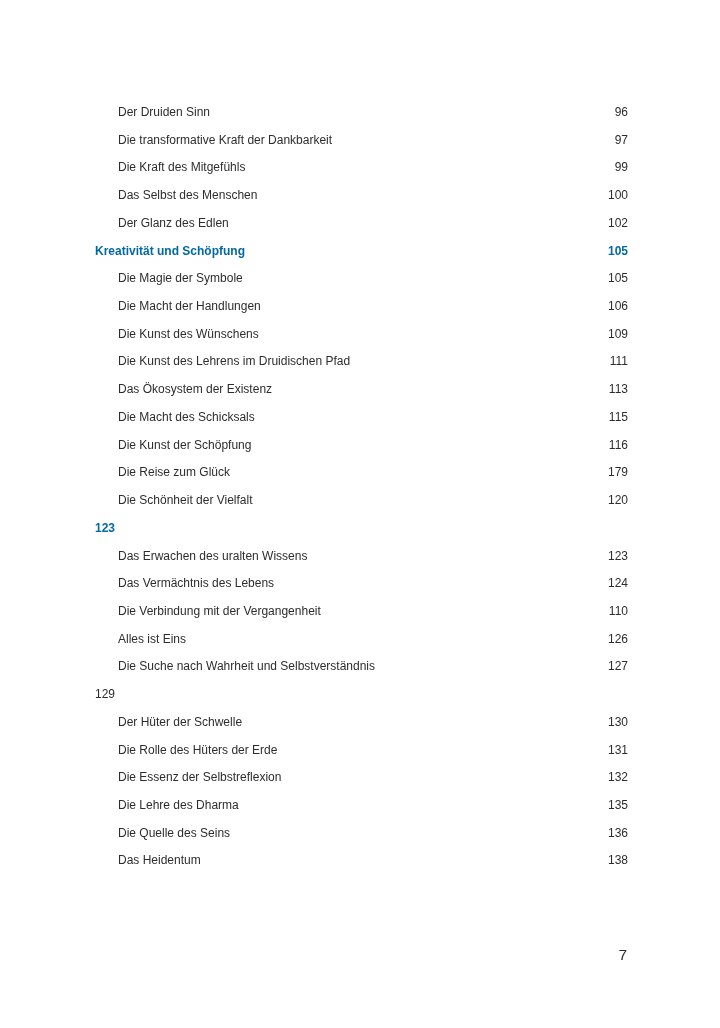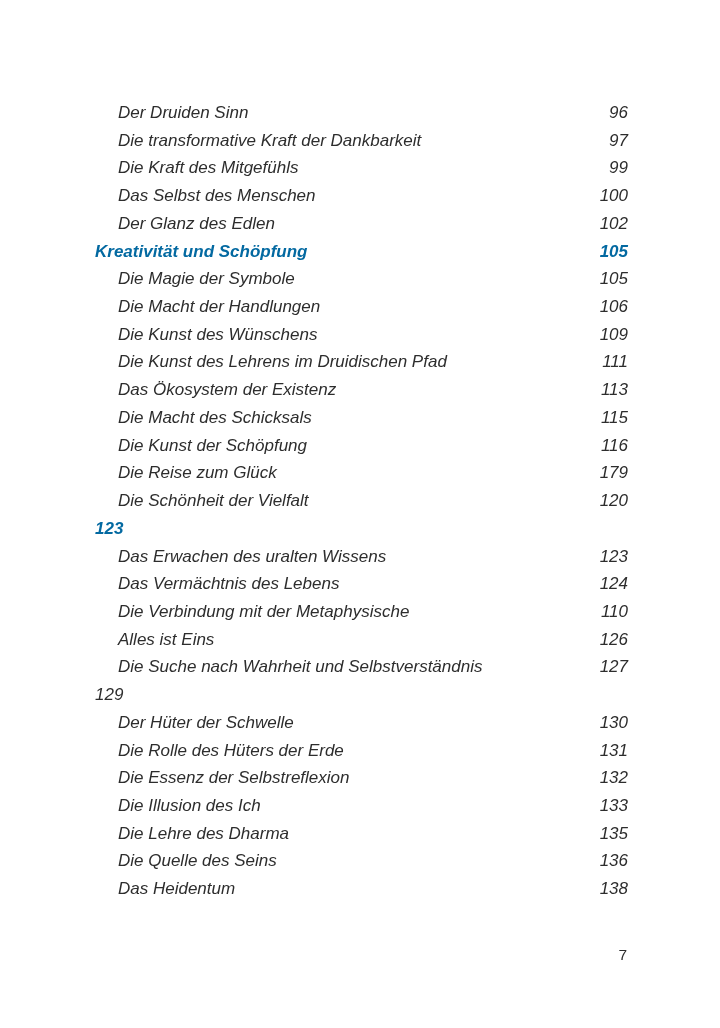--- a/index.html
+++ b/index.html
@@ -21,22 +21,21 @@
     left: 95px;
     top: 99px;
     width: 533px;
   }
   .row {
     display: flex;
     justify-content: space-between;
     align-items: baseline;
     height: 27.72px;
     line-height: 27.72px;
-    font-size: 17px;
-    font-style: italic;
+    font-size: 12px;
   }
   .row .label {
     white-space: nowrap;
   }
   .row.item .label {
     padding-left: 23px;
   }
   .row.section {
     font-weight: 700;
     color: #0369a1;
@@ -144,21 +143,21 @@
     <span class="label">Das Erwachen des uralten Wissens</span>
     <span class="pagenum">123</span>
   </div>
 
   <div class="row item">
     <span class="label">Das Vermächtnis des Lebens</span>
     <span class="pagenum">124</span>
   </div>
 
   <div class="row item">
-    <span class="label">Die Verbindung mit der Metaphysische</span>
+    <span class="label">Die Verbindung mit der Vergangenheit</span>
     <span class="pagenum">110</span>
   </div>
 
   <div class="row item">
     <span class="label">Alles ist Eins</span>
     <span class="pagenum">126</span>
   </div>
 
   <div class="row item">
     <span class="label">Die Suche nach Wahrheit und Selbstverständnis</span>
@@ -177,24 +176,20 @@
   <div class="row item">
     <span class="label">Die Rolle des Hüters der Erde</span>
     <span class="pagenum">131</span>
   </div>
 
   <div class="row item">
     <span class="label">Die Essenz der Selbstreflexion</span>
     <span class="pagenum">132</span>
   </div>
 
-  <div class="row item">
-    <span class="label">Die Illusion des Ich</span>
-    <span class="pagenum">133</span>
-  </div>
 
   <div class="row item">
     <span class="label">Die Lehre des Dharma</span>
     <span class="pagenum">135</span>
   </div>
 
   <div class="row item">
     <span class="label">Die Quelle des Seins</span>
     <span class="pagenum">136</span>
   </div>

